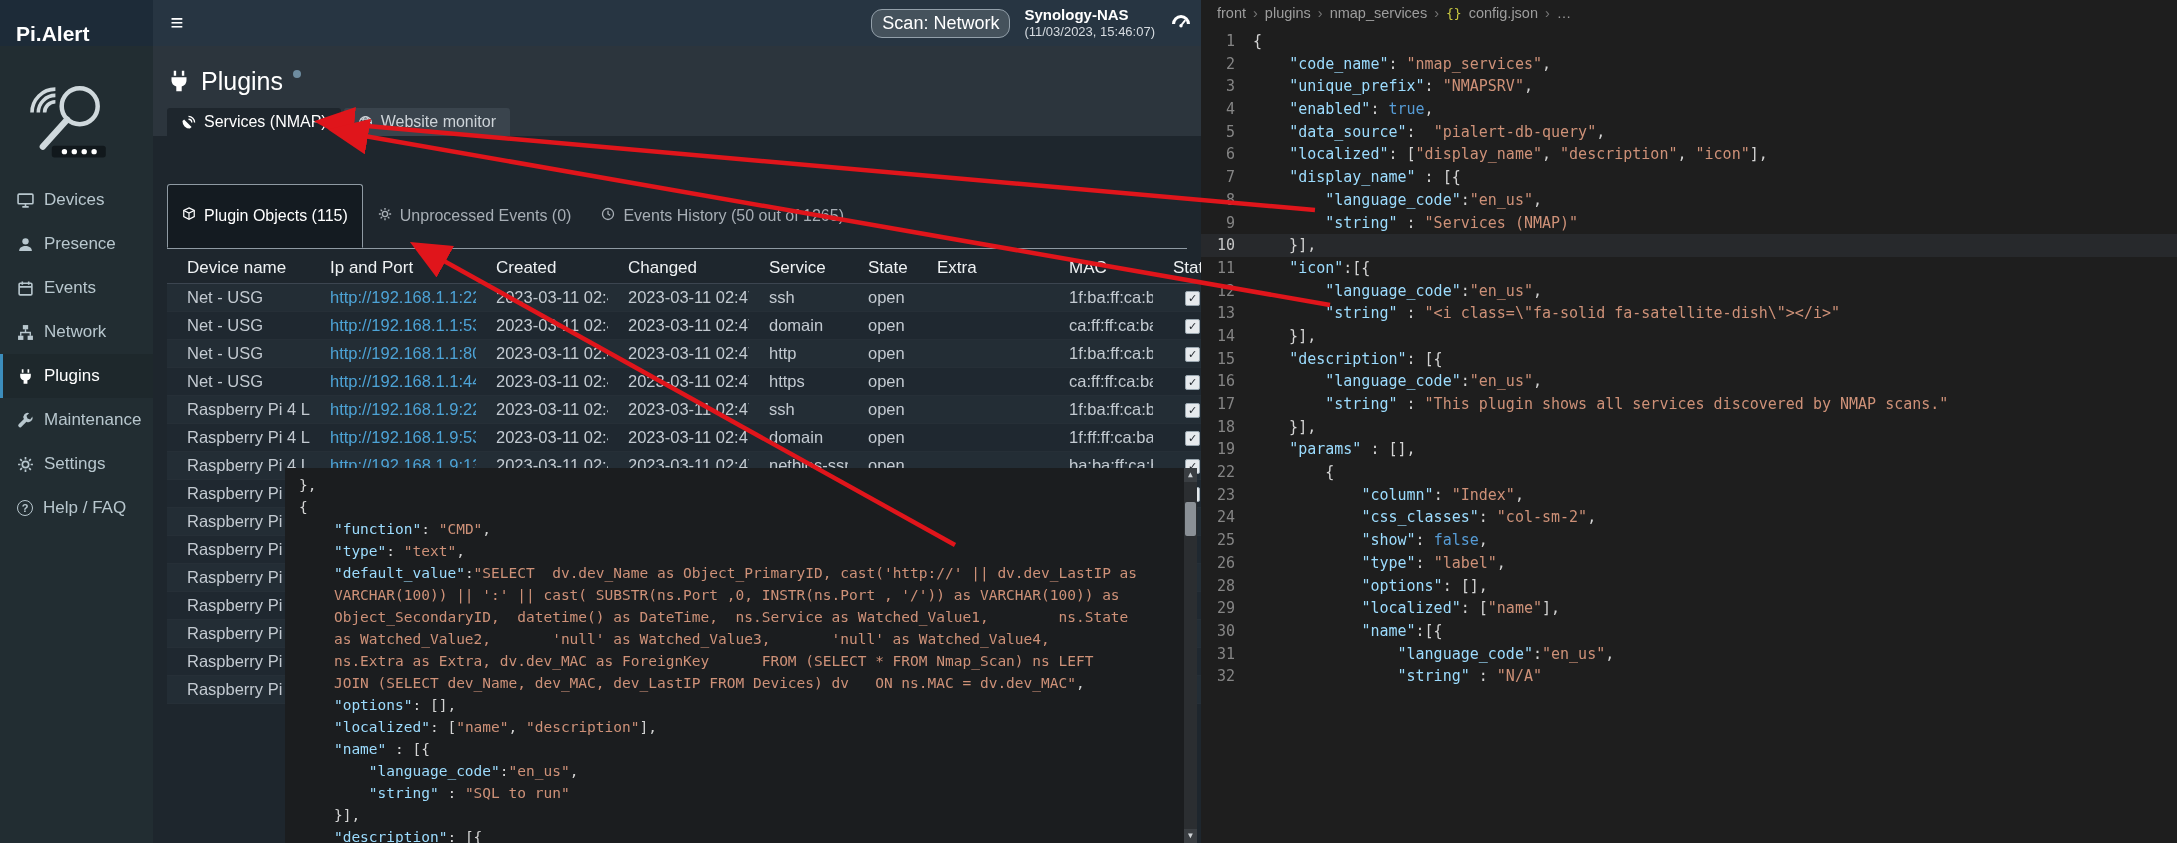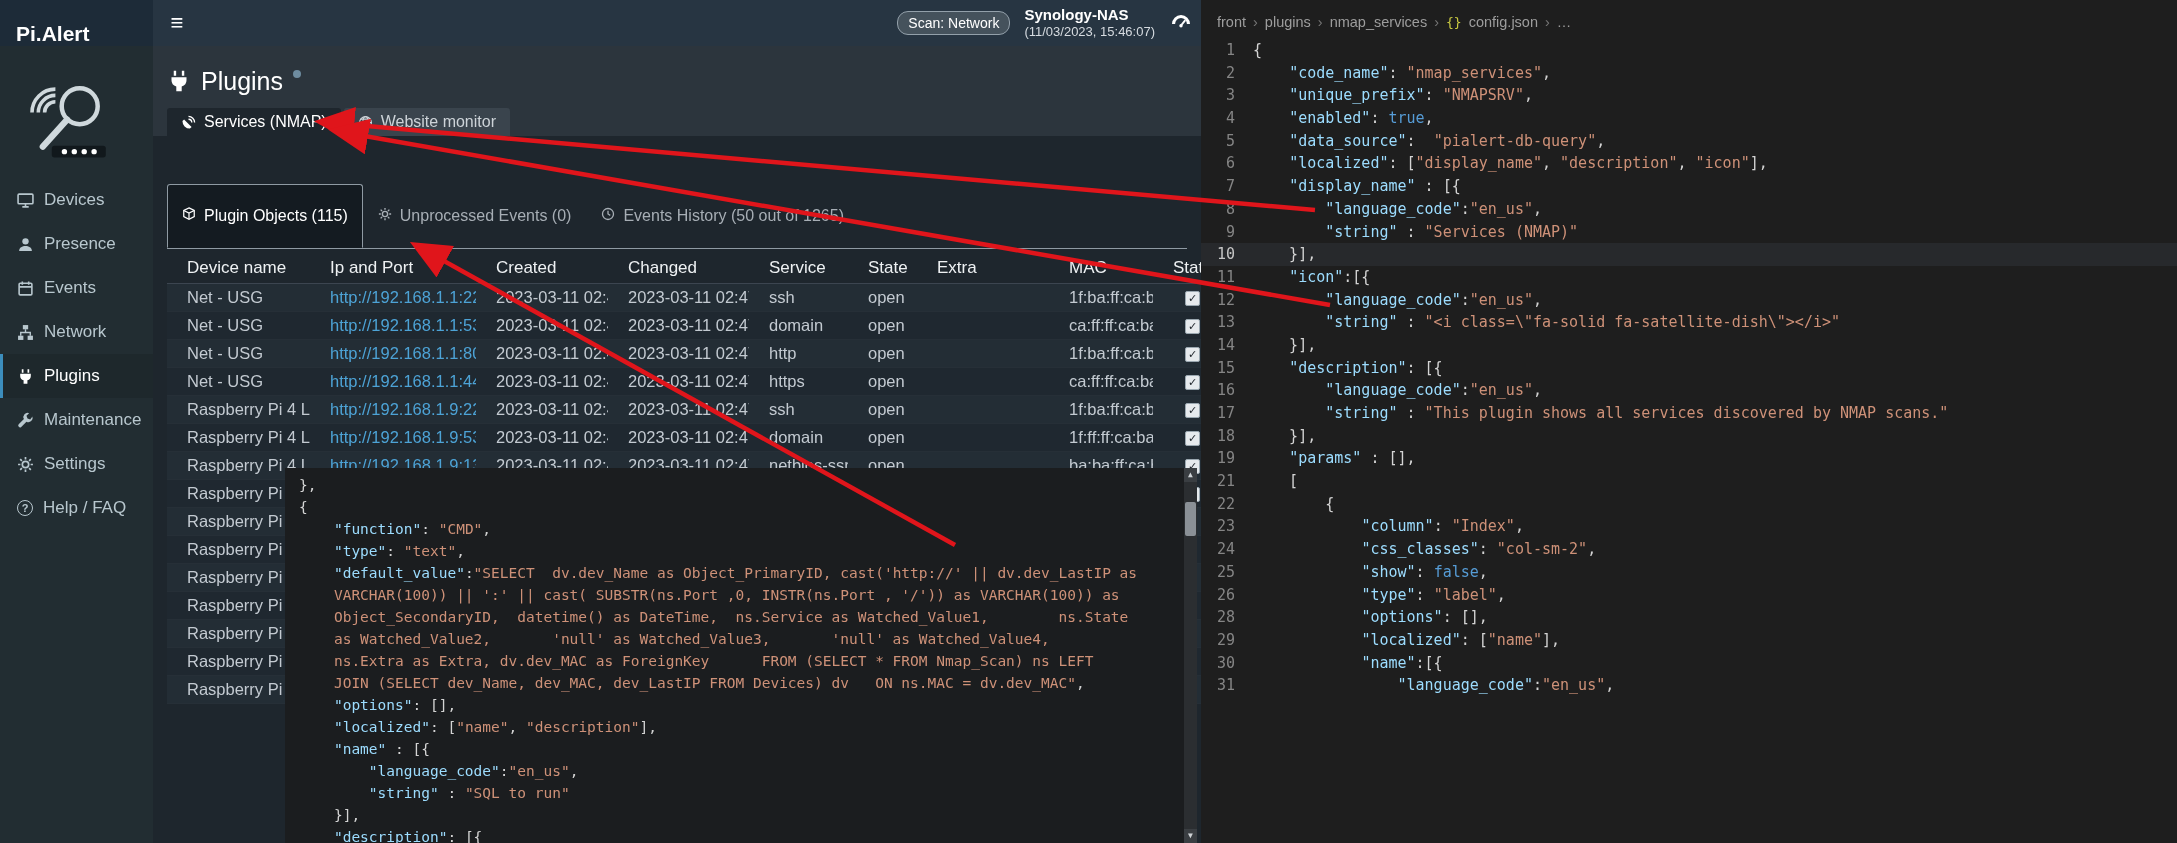--- a/index.html
+++ b/index.html
@@ -7,21 +7,21 @@
          font-family:"Liberation Sans", sans-serif; }
 
   
   .app { position:absolute; left:0; top:0; width:1201px; height:843px; background:#2c353d; overflow:hidden; }
 
   .topbar { height:46px; background:#273542; display:flex; align-items:stretch; }
   .logo-box { width:153px; background:#1d2b38; color:#fff; font-size:21px; font-weight:700;
               display:flex; align-items:flex-end; padding-left:16px; flex:none; }
   .hamburger { width:48px; color:#fff; font-size:22px; display:flex; align-items:center; justify-content:center; cursor:pointer; }
   .topbar-right { margin-left:auto; display:flex; align-items:center; gap:14px; padding-right:8px; }
-  .scan-badge { background:#45525c; border:1px solid #93a0aa; color:#fff; font-size:14px;
+  .scan-badge { background:#45525c; border:1px solid #93a0aa; color:#fff; font-size:18px;
                 padding:3px 10px; border-radius:11px; white-space:nowrap; }
   .host-info { color:#fff; line-height:1.2; }
   .host-name { font-size:15px; font-weight:700; }
   .host-time { font-size:13px; color:#d6dbe0; }
   .status-icon svg { width:24px; height:24px; display:block; }
 
   .layout { display:flex; height:797px; }
   .sidebar { width:153px; background:#222d32; flex:none; }
   .side-logo { padding:26px 0 16px; display:flex; justify-content:center; }
   .side-item { height:44px; display:flex; align-items:center; gap:10px; padding-left:14px;
@@ -69,21 +69,21 @@
                   z-index:5; font-family:"DejaVu Sans Mono", monospace; font-size:14.5px; line-height:22px;
                   padding:6px 0 0 14px; }
   .oline { white-space:pre; }
   .osb { position:absolute; right:0; top:0; width:13px; height:100%; background:#2b2e31; }
   .osb-up, .osb-down { position:absolute; left:0; width:13px; height:14px; background:#3a3e42; color:#cfd3d6;
                        font-size:8px; display:flex; align-items:center; justify-content:center; cursor:pointer; }
   .osb-up { top:0; } .osb-down { bottom:0; }
   .osb-thumb { position:absolute; left:1px; top:34px; width:11px; height:34px; background:#8a9096; border-radius:2px; cursor:grab; }
 
   
-  .editor { position:absolute; left:1201px; top:9px; width:976px; height:691px; background:#1e1e1e; overflow:hidden; }
+  .editor { position:absolute; left:1201px; top:0; width:976px; height:691px; background:#1e1e1e; overflow:hidden; }
   .breadcrumb { height:26px; display:flex; align-items:center; gap:7px; padding-left:16px;
                 color:#9d9d9d; font-size:14.5px; }
   .crumb { cursor:pointer; }
   .sep { color:#767676; }
   .json-icon { color:#cbcb41; font-family:"DejaVu Sans Mono", monospace; font-size:13px; }
   .code { padding-top:4px; font-family:"DejaVu Sans Mono", monospace; font-size:15px; }
   .cline { display:flex; height:22.7px; line-height:22.7px; }
   .cline.active { background:#27292c; }
   .ln { width:52px; padding-right:18px; text-align:right; color:#858585; flex:none; }
   .cline.active .ln { color:#c6c6c6; }
@@ -596,24 +596,20 @@
       </div>
       <div class="cline">
         <span class="ln">18</span>
         <span class="lc"><span class="p">    }],</span></span>
       </div>
       <div class="cline">
         <span class="ln">19</span>
         <span class="lc"><span class="p">    </span><span class="k">"params"</span><span class="p"> : [],</span></span>
       </div>
       <div class="cline">
-        <span class="ln">21</span>
-        <span class="lc"><span class="p">    [</span></span>
-      </div>
-      <div class="cline">
         <span class="ln">22</span>
         <span class="lc"><span class="p">        {</span></span>
       </div>
       <div class="cline">
         <span class="ln">23</span>
         <span class="lc"><span class="p">            </span><span class="k">"column"</span><span class="p">: </span><span class="s">"Index"</span><span class="p">,</span></span>
       </div>
       <div class="cline">
         <span class="ln">24</span>
         <span class="lc"><span class="p">            </span><span class="k">"css_classes"</span><span class="p">: </span><span class="s">"col-sm-2"</span><span class="p">,</span></span>

